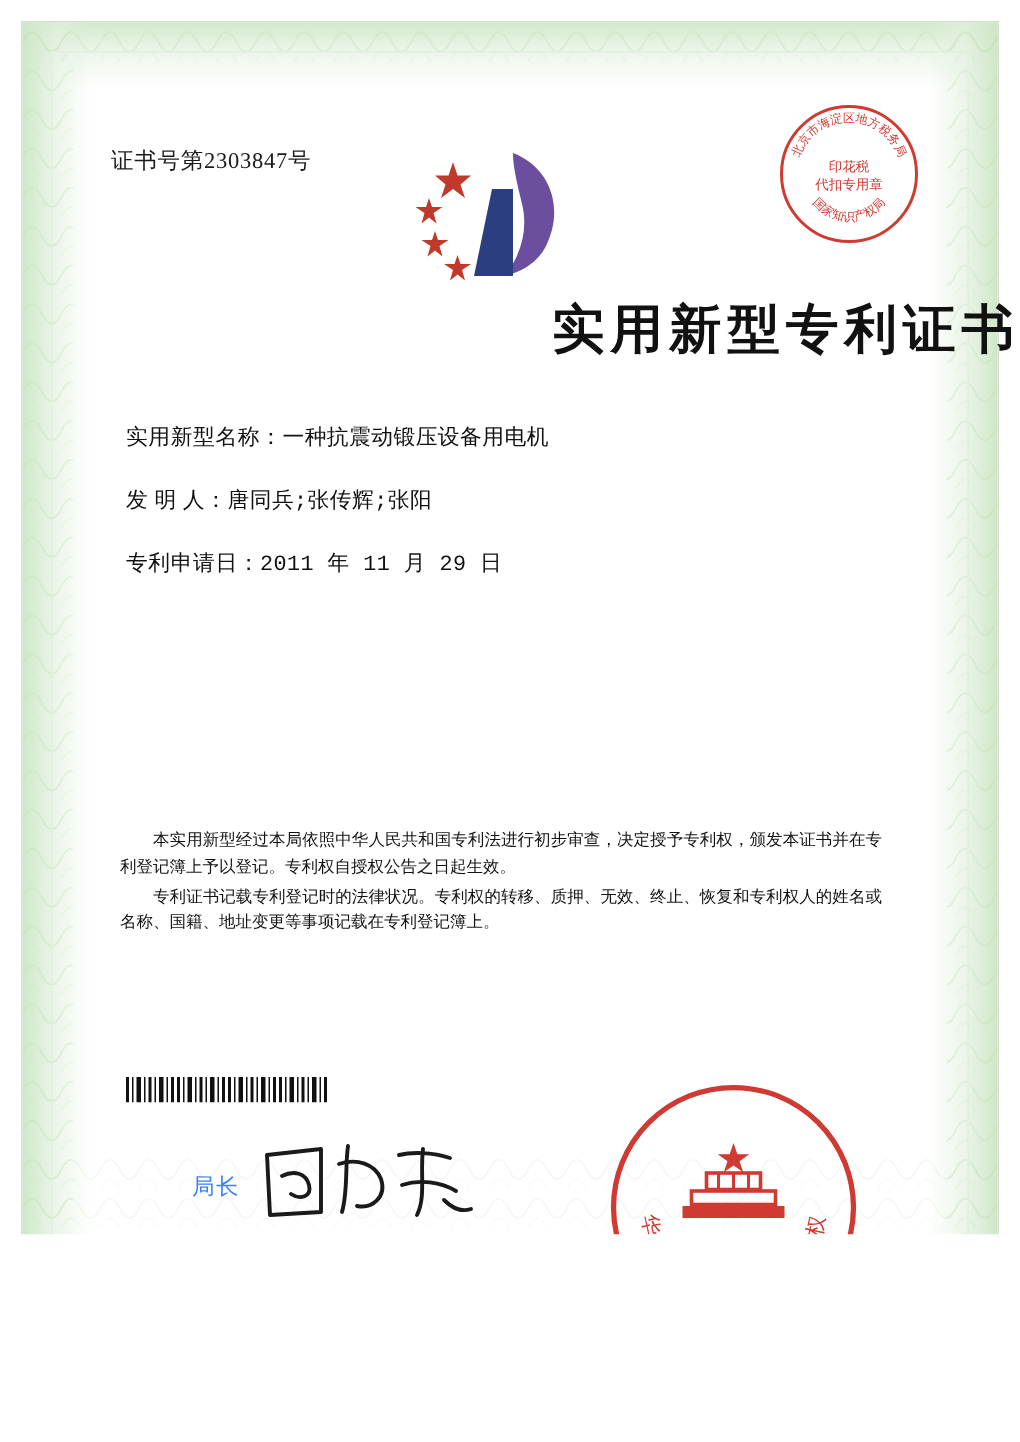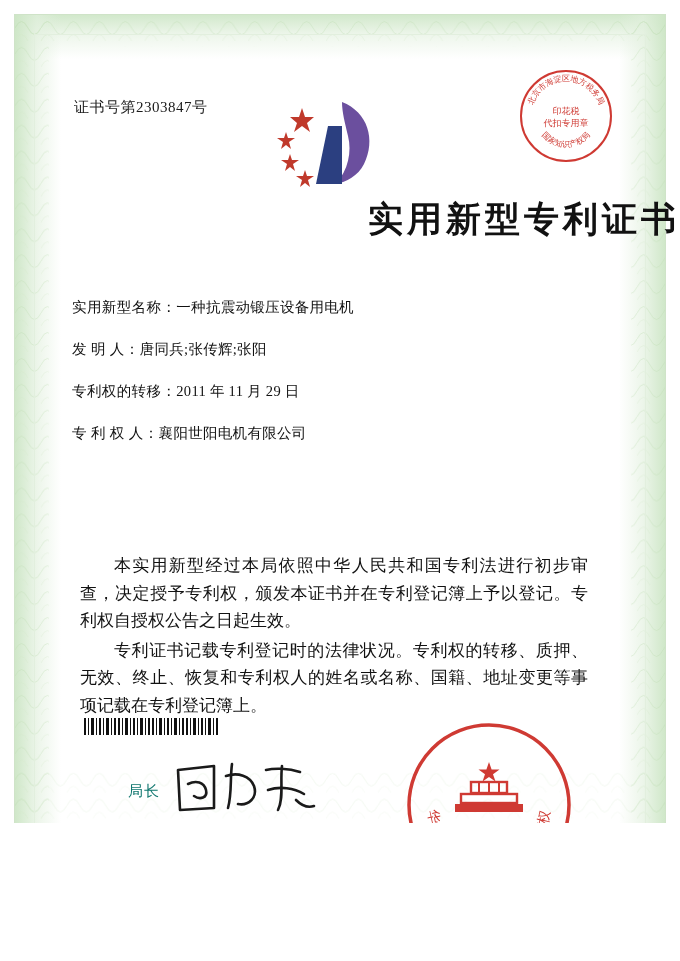--- a/index.html
+++ b/index.html
@@ -85,49 +85,49 @@
     font-family: "DejaVu Sans", sans-serif;
     font-weight: bold;
     font-size: 35px;
     letter-spacing: 4px;
     color: #111111;
   }
 
   
   .fields {
     position: absolute;
-    left: 72px;
+    left: 84px;
     top: 282px;
     width: 500px;
-    margin-top: 16px;
   }
   .field-row {
     display: flex;
     align-items: baseline;
     margin-bottom: 23px;
     font-family: "Liberation Serif", serif;
     font-size: 14.5px;
     color: #111;
   }
   .field-label {
     white-space: pre;
     letter-spacing: 0.4px;
   }
   .field-value {
     letter-spacing: 0.3px;
+    font-family: Liberation Mono, monospace;
   }
 
   
   .body-text {
     position: absolute;
     left: 80px;
     top: 552px;
     width: 508px;
     font-family: "Liberation Serif", serif;
-    font-size: 17px;
+    font-size: 11px;
     line-height: 1.62;
     color: #121212;
     text-align: justify;
   }
   .body-text p {
     margin: 0 0 2px 0;
     text-indent: 2em;
   }
 
   
@@ -139,21 +139,21 @@
     height: 17px;
   }
 
   
   .director-label {
     position: absolute;
     left: 128px;
     top: 782px;
     font-family: "Liberation Serif", serif;
     font-size: 15px;
-    color: #0f766e;
+    color: #3b82f6;
     letter-spacing: 1px;
   }
   .signature {
     position: absolute;
     left: 170px;
     top: 756px;
     width: 150px;
     height: 62px;
   }
 
@@ -245,26 +245,22 @@
   <div class="fields">
     <div class="field-row">
       <span class="field-label">实用新型名称：</span>
       <span class="field-value">一种抗震动锻压设备用电机</span>
     </div>
     <div class="field-row">
       <span class="field-label">发 明 人：</span>
       <span class="field-value">唐同兵;张传辉;张阳</span>
     </div>
     <div class="field-row">
-      <span class="field-label">专利权的转移：</span>
+      <span class="field-label">专利申请日：</span>
       <span class="field-value">2011 年 11 月 29 日</span>
-    </div>
-    <div class="field-row">
-      <span class="field-label">专 利 权 人：</span>
-      <span class="field-value">襄阳世阳电机有限公司</span>
     </div>
   </div>
 
   <div class="body-text">
     <p>本实用新型经过本局依照中华人民共和国专利法进行初步审查，决定授予专利权，颁发本证书并在专利登记簿上予以登记。专利权自授权公告之日起生效。</p>
     <p>专利证书记载专利登记时的法律状况。专利权的转移、质押、无效、终止、恢复和专利权人的姓名或名称、国籍、地址变更等事项记载在专利登记簿上。</p>
   </div>
 
   <div class="barcode">
     <svg viewBox="0 0 136 17" width="136" height="17">

